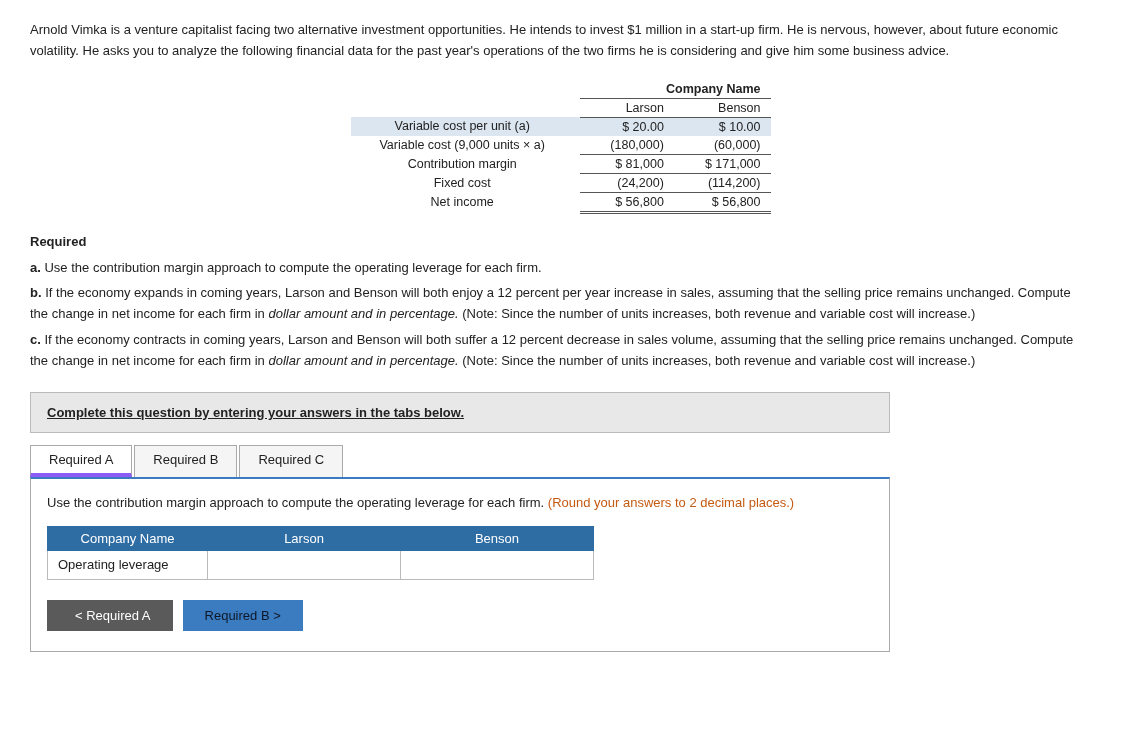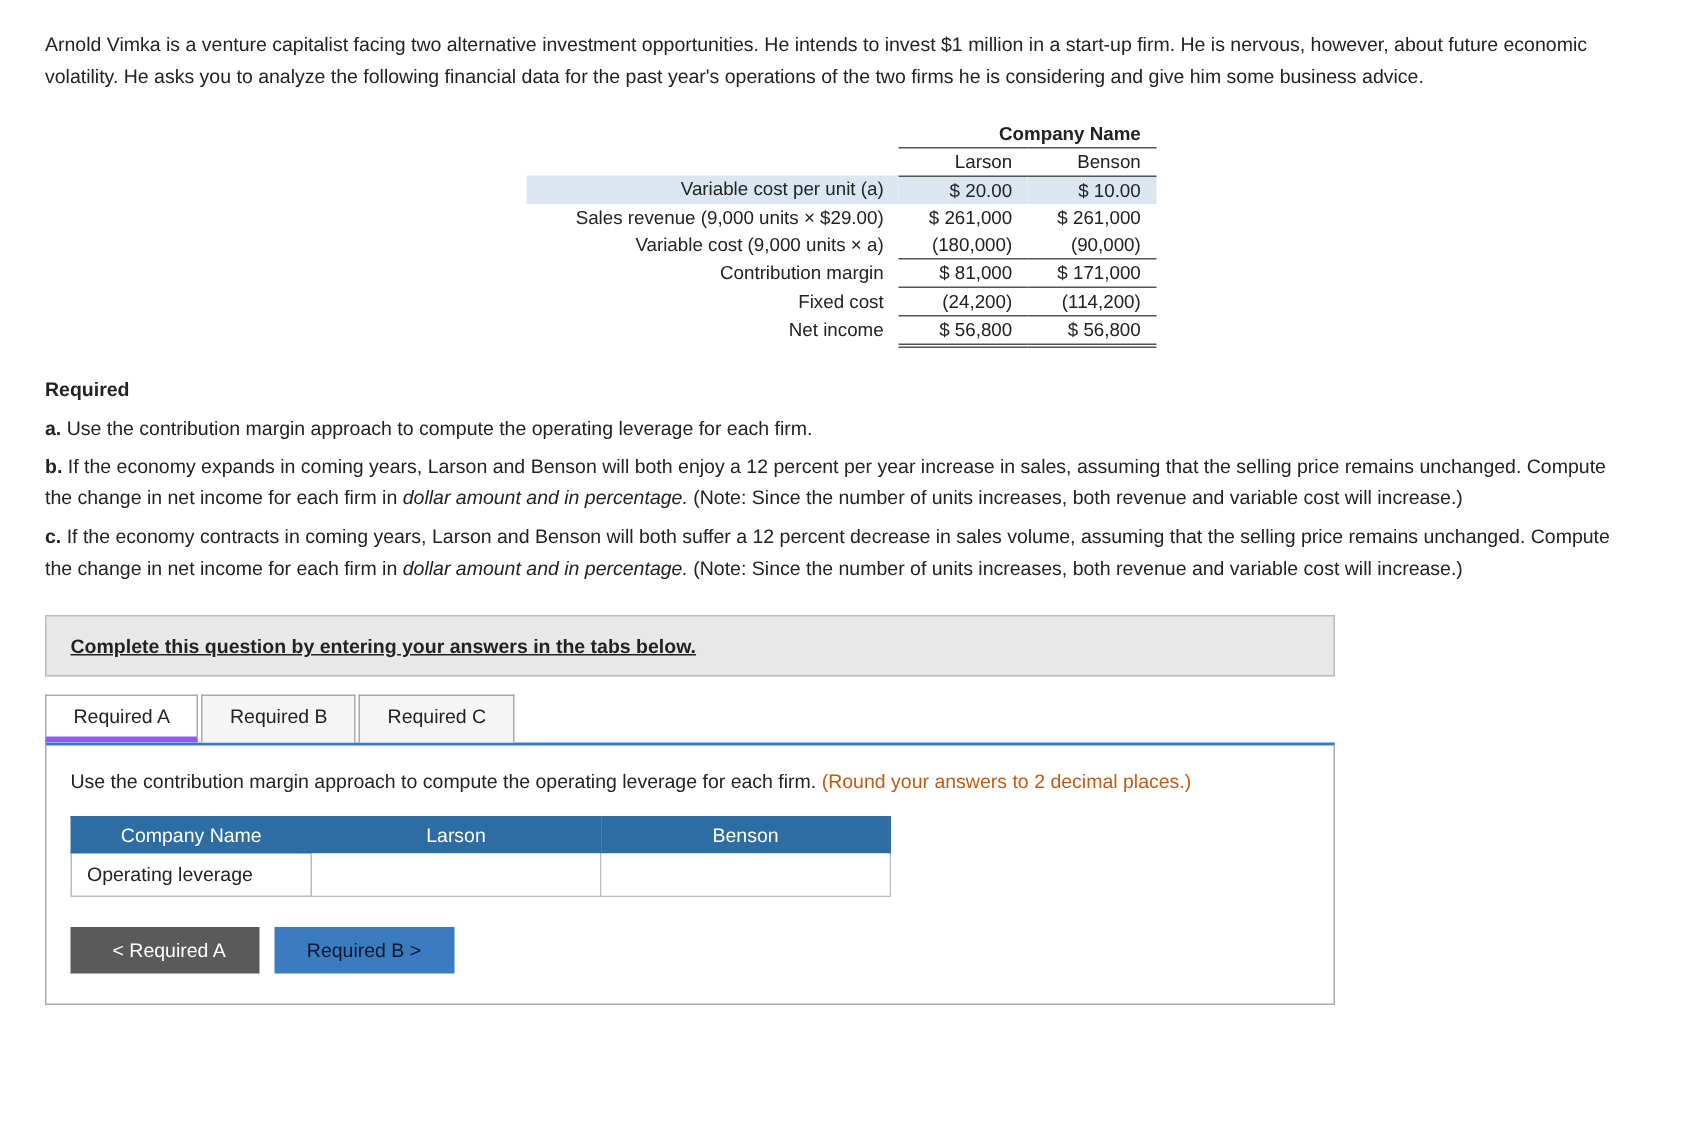--- a/index.html
+++ b/index.html
@@ -33,21 +33,21 @@
       min-width: 420px;
     }
 
     .financial-table th, .financial-table td {
       padding: 2px 10px;
       text-align: right;
       white-space: nowrap;
     }
 
     .financial-table .label-col {
-      text-align: right;
+      text-align: center;
       padding-left: 4px;
     }
 
     .company-name-header {
       text-align: center;
       font-weight: bold;
       border-bottom: 1px solid #555;
       padding-bottom: 2px;
       font-size: 12.5px;
     }
@@ -227,28 +227,23 @@
         <th class="col-header">Benson</th>
       </tr>
     </thead>
     <tbody id="fin-table-body">
     <tr style="background: rgb(220, 230, 241);">
           <td class="label-col">Variable cost per unit (a)</td>
           <td>$  20.00</td>
           <td>$  10.00</td>
         </tr>
         <tr>
-          <td class="label-col">Sales revenue (9,000 units × $29.00)</td>
-          <td>$ 261,000</td>
-          <td>$ 261,000</td>
-        </tr>
-        <tr>
           <td class="label-col">Variable cost (9,000 units × a)</td>
           <td style="border-bottom: 1px solid rgb(85, 85, 85);">(180,000)</td>
-          <td style="border-bottom: 1px solid rgb(85, 85, 85);">(90,000)</td>
+          <td style="border-bottom: 1px solid rgb(85, 85, 85);">(60,000)</td>
         </tr>
         <tr>
           <td class="label-col">Contribution margin</td>
           <td style="border-bottom: 1px solid rgb(85, 85, 85);">$  81,000</td>
           <td style="border-bottom: 1px solid rgb(85, 85, 85);">$ 171,000</td>
         </tr>
         <tr>
           <td class="label-col">Fixed cost</td>
           <td style="border-bottom: 1px solid rgb(85, 85, 85);">(24,200)</td>
           <td style="border-bottom: 1px solid rgb(85, 85, 85);">(114,200)</td>

